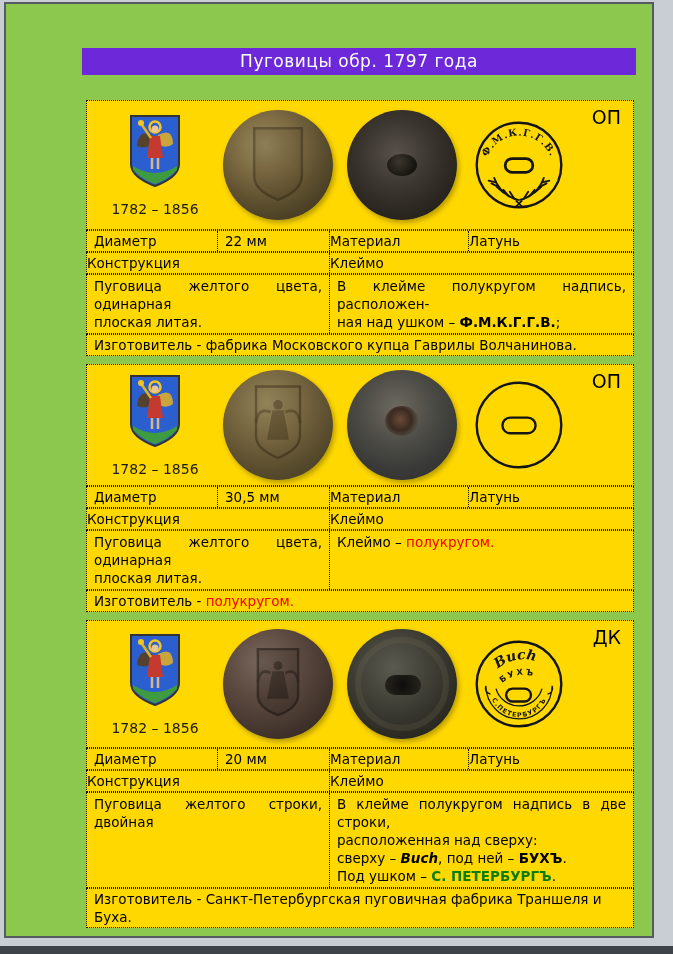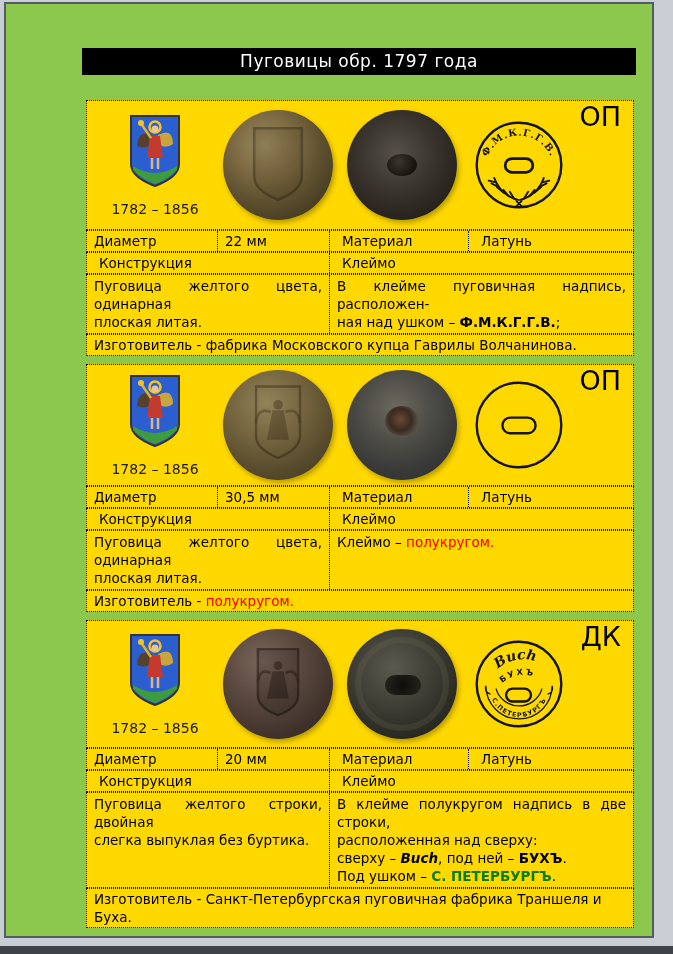--- a/index.html
+++ b/index.html
@@ -3,32 +3,32 @@
 <meta charset="utf-8">
 <style>
   html,body{margin:0;padding:0;}
   body{width:673px;height:954px;background:#c9cdd4;overflow:hidden;
        font-family:"DejaVu Sans","Liberation Sans",sans-serif;}
   .desk{position:relative;width:673px;height:954px;}
   .page{position:absolute;left:4px;top:2px;width:650px;height:936px;
         background:#8dc84e;border:2px solid #565b62;box-sizing:border-box;}
   .bottom-bar{position:absolute;left:0;bottom:0;width:673px;height:8px;background:#3e434a;}
 
-  .title-bar{margin:44px 0 0 76px;width:554px;height:27px;background:#000000;
+  .title-bar{margin:44px 0 0 76px;width:554px;height:27px;background:#6d28d9;
              color:#ffffff;font-size:17px;line-height:27px;text-align:center;letter-spacing:.5px;}
 
   .cards{margin:25px 0 0 80px;width:548px;display:flex;flex-direction:column;gap:8px;}
   .card{display:flex;flex-direction:column;}
   .box{background:#ffd800;border:1px dotted #111;box-sizing:border-box;}
 
   .photo-box{position:relative;display:flex;align-items:center;}
   .ph1{height:130px;} .ph2{height:122px;} .ph3{height:128px;}
   .arms-block{width:112px;margin-left:12px;display:flex;flex-direction:column;align-items:center;flex:0 0 auto;}
   .years{font-size:14px;color:#1a1a1a;margin-top:13px;white-space:nowrap;}
-  .type-label{position:absolute;top:0;right:12px;font-size:27px;line-height:32px;color:#000;}
+  .type-label{position:absolute;top:0;right:12px;font-size:19px;line-height:32px;color:#000;}
 
   .btn-photo{width:110px;height:110px;border-radius:50%;flex:0 0 auto;position:relative;
              box-shadow:2px 3px 5px rgba(0,0,0,.28);}
   .btn-photo svg{position:absolute;left:0;top:0;}
   .b1f{margin-left:12px;background:radial-gradient(circle at 38% 32%,#9a8a60 0%,#7d6b44 30%,#5f5130 55%,#463c22 80%,#332c18 100%);}
   .b1b{margin-left:14px;background:radial-gradient(circle at 45% 40%,#57514a 0%,#3a352e 40%,#26221c 75%,#1a1712 100%);}
   .b1b:after{content:"";position:absolute;left:40px;top:44px;width:30px;height:22px;border-radius:50%;
              background:radial-gradient(circle at 40% 35%,#3b362e,#17140f 70%);}
   .b2f{margin-left:12px;background:radial-gradient(circle at 40% 30%,#93835a 0%,#766640 35%,#5a4d2e 65%,#3f3620 100%);}
   .b2b{margin-left:14px;background:radial-gradient(circle at 45% 35%,#6e6a60 0%,#4f4e48 35%,#3a3b38 65%,#2a2b28 100%);}
@@ -37,21 +37,21 @@
   .b3f{margin-left:12px;background:radial-gradient(circle at 36% 30%,#7a675c 0%,#5c4a40 35%,#41332c 70%,#2b211c 100%);}
   .b3b{margin-left:14px;background:radial-gradient(circle at 42% 35%,#5a5a50 0%,#403f36 40%,#2c2b24 70%,#1c1b16 100%);}
   .b3b:after{content:"";position:absolute;left:38px;top:46px;width:36px;height:20px;border-radius:10px;
              background:radial-gradient(circle at 50% 50%,#0e0d0a,#23211a 80%);}
   .seal{margin-left:16px;flex:0 0 auto;}
 
   .trow{display:grid;border:1px dotted #111;background:#ffd800;box-sizing:border-box;
         font-size:13.5px;color:#000;}
   .r1{grid-template-columns:130px 112px 139px 1fr;}
   .r2,.r3{grid-template-columns:242px 1fr;}
-  .trow>div{line-height:18px;padding:1px 12px;}
+  .trow>div{line-height:18px;padding:1px 0;}
   .cell-l{padding-left:7px !important;}
   .cell-c{}
   .cell-b{border-left:1px dotted #111;}
   .cell-text{padding:2px 7px 2px 7px !important;}
   .jline{text-align:justify;text-align-last:justify;}
   .b{font-weight:bold;}
   .bi{font-weight:bold;font-style:italic;}
   .red{color:#f20000;}
   .grn{color:#0b7d0b;font-weight:bold;}
 </style>
@@ -117,21 +117,21 @@
       <div class="trow r2">
         <div class="cell-c">Конструкция</div>
         <div class="cell-c cell-b">Клеймо</div>
       </div>
       <div class="trow r3">
         <div class="cell-text">
           <div class="jline">Пуговица желтого цвета, одинарная</div>
           <div>плоская литая.</div>
         </div>
         <div class="cell-text cell-b">
-          <div class="jline">В клейме пуговичная надпись, расположен-</div>
+          <div class="jline">В клейме полукругом надпись, расположен-</div>
           <div><span>ная над ушком – </span><span class="b">Ф.М.К.Г.Г.В.</span><span>;</span></div>
         </div>
       </div>
       <div class="trow">
         <div class="cell-l">Изготовитель - фабрика Московского купца Гаврилы Волчанинова.</div>
       </div>
     </section>
 
     <section class="card">
       <div class="box photo-box ph2">
@@ -248,21 +248,20 @@
         <div class="cell-c cell-b">Материал</div>
         <div class="cell-c cell-b">Латунь</div>
       </div>
       <div class="trow r2">
         <div class="cell-c">Конструкция</div>
         <div class="cell-c cell-b">Клеймо</div>
       </div>
       <div class="trow r3">
         <div class="cell-text">
           <div class="jline">Пуговица желтого строки, двойная</div>
-          <div>слегка выпуклая без буртика.</div>
         </div>
         <div class="cell-text cell-b">
           <div class="jline">В клейме полукругом надпись в две строки,</div>
           <div>расположенная над сверху:</div>
           <div><span>сверху – </span><span class="bi">Buch</span><span>, под ней – </span><span class="b">БУХЪ</span><span>.</span></div>
           <div><span>Под ушком – </span><span class="grn">С. ПЕТЕРБУРГЪ</span><span>.</span></div>
         </div>
       </div>
       <div class="trow">
         <div class="cell-l">Изготовитель - Санкт-Петербургская пуговичная фабрика Траншеля и Буха.</div>

